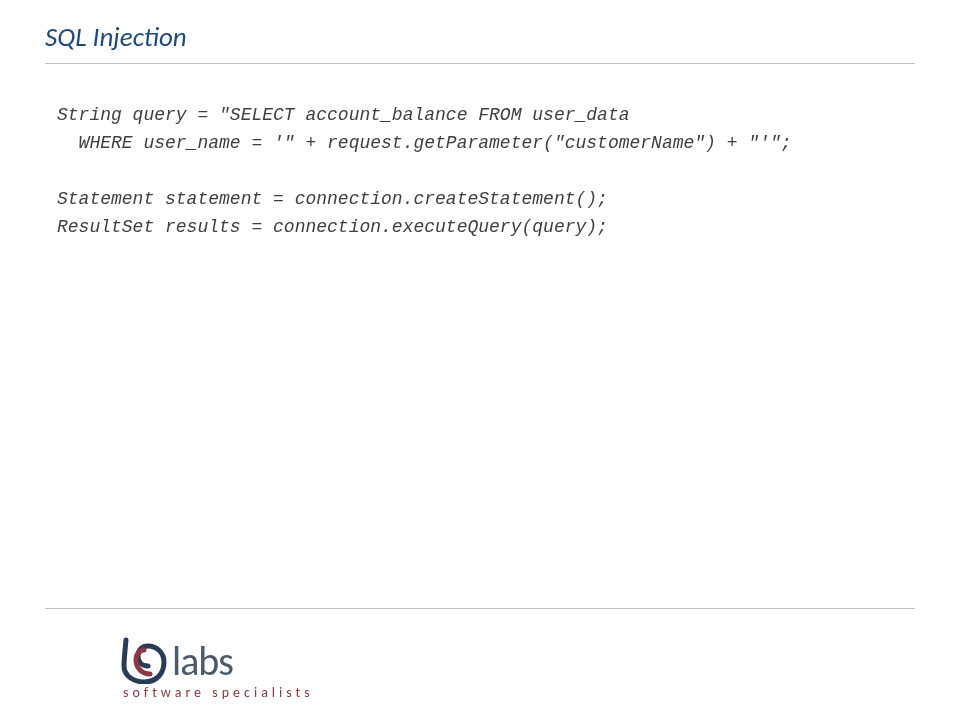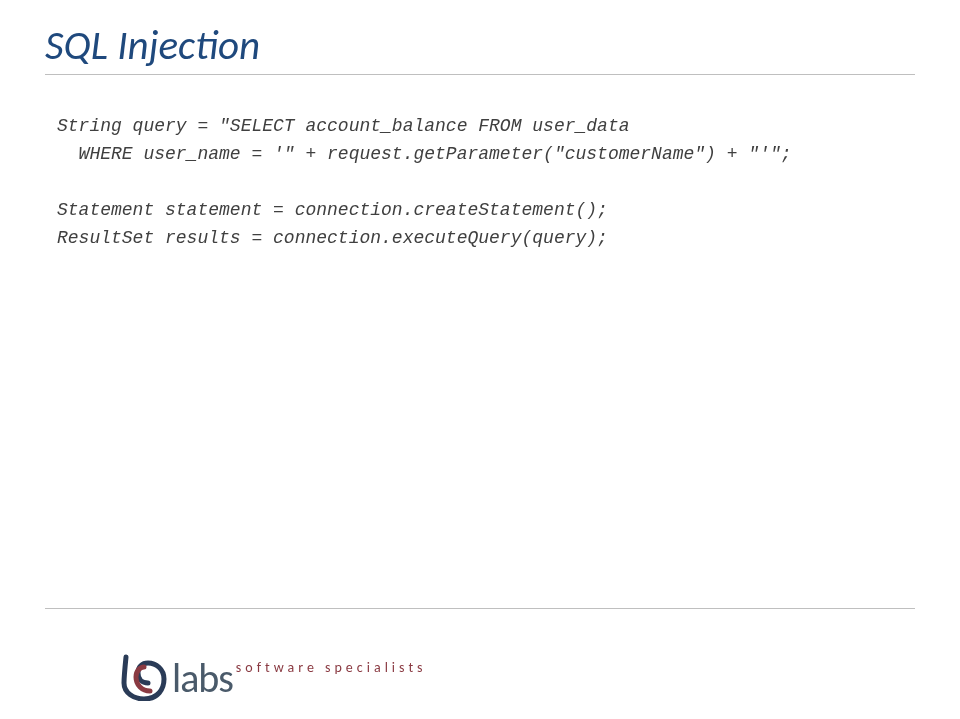--- a/index.html
+++ b/index.html
@@ -14,24 +14,24 @@
   }
   .slide {
     width: 960px;
     height: 719px;
     position: relative;
     box-sizing: border-box;
     padding: 20px 45px 0 45px;
   }
   .title {
     color: #1f497d;
-    font-size: 41px;
+    font-size: 27px;
     font-style: italic;
     font-weight: 400;
-    margin: 0 0 4px 0;
+    margin: 0 0 10px 0;
     letter-spacing: 0px;
   }
   .title-rule {
     height: 1px;
     background: #bfbfbf;
     width: 100%;
     margin-bottom: 38px;
   }
   .code-block {
     font-family: "Courier New", Courier, monospace;
@@ -48,21 +48,21 @@
     right: 45px;
     bottom: 110px;
     height: 1px;
     background: #bfbfbf;
   }
   .logo-area {
     position: absolute;
     left: 120px;
     bottom: 18px;
     display: flex;
-    flex-direction: row;
+    flex-direction: column;
     align-items: flex-start;
   }
   .logo-row {
     display: flex;
     align-items: flex-end;
     gap: 4px;
   }
   .logo-mark {
     width: 48px;
     height: 48px;
@@ -72,21 +72,20 @@
     color: #4a5a6a;
     font-weight: 300;
     letter-spacing: -1px;
     line-height: 1;
     padding-bottom: 2px;
   }
   .logo-tagline {
     font-size: 14px;
     color: #8a3a42;
     letter-spacing: 4px;
-    margin-top: 6px;
     margin-left: 3px;
   }
 </style>
 </head>
 <body>
 
 <div class="slide">
 
   <h1 class="title">SQL Injection</h1>
   <div class="title-rule"></div>

